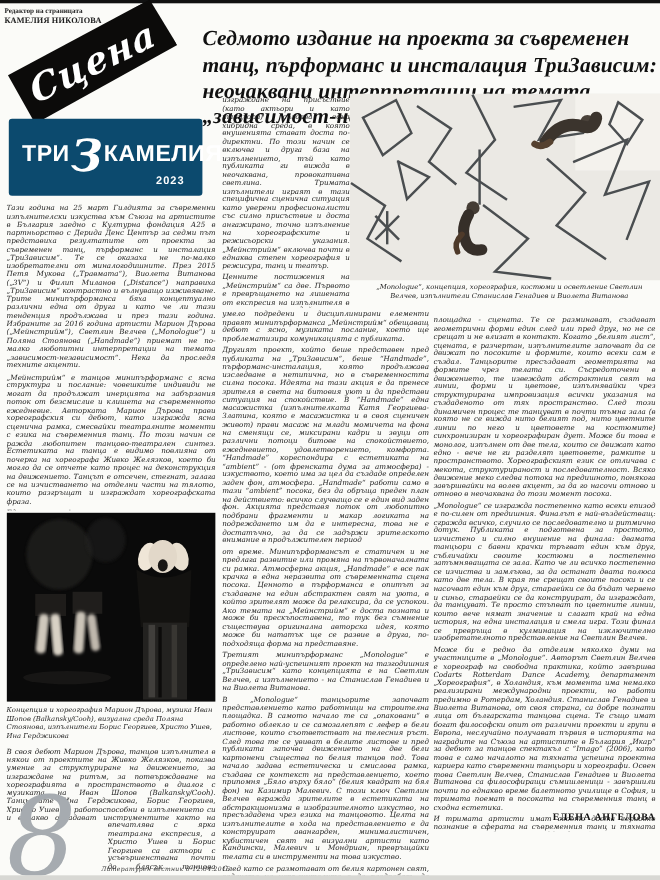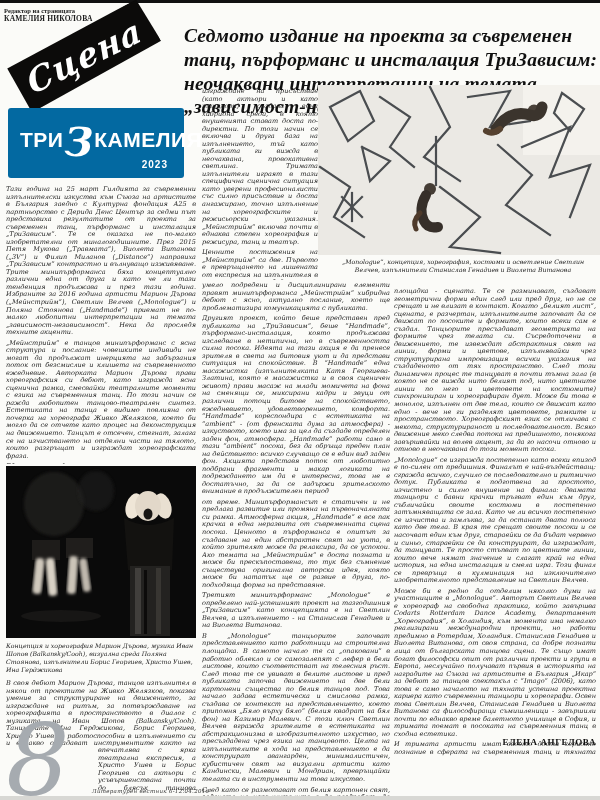--- a/index.html
+++ b/index.html
@@ -14,21 +14,21 @@
   .ribbon{position:absolute;left:8px;top:28px;width:152px;height:56px;background:#0c0b0a;
           transform:rotate(-26deg);display:flex;align-items:center;justify-content:center;
           clip-path:polygon(1% 10%,97% 0,100% 86%,3% 100%);}
   .ribbon span{color:#fff;font:italic bold 33px/1 "DejaVu Serif",serif;letter-spacing:1px;
           transform:skewX(-6deg);}
   .headline{position:absolute;left:168px;top:8px;width:430px;margin:16px;
           font:italic bold 19.5px/1.22 "Liberation Serif",serif;color:#101010;
           white-space:pre-line;letter-spacing:.2px;}
 
   
-  .tz-logo{position:absolute;left:8px;top:108px;width:176px;height:70px;background:#0369a1;
+  .tz-logo{position:absolute;left:8px;top:108px;width:176px;height:70px;background:#0c4a6e;
           border-radius:3px;color:#fff;}
   .tz-row{position:absolute;left:12px;top:16px;display:flex;align-items:center;
           font-family:"Liberation Sans",sans-serif;font-weight:bold;}
   .tz-side{font-size:21px;letter-spacing:.5px;}
   .tz-z{font:italic bold 40px/0.8 "DejaVu Serif",serif;margin:0 1px;transform:translateY(2px);}
   .tz-year{position:absolute;right:16px;bottom:8px;font:bold 10px "Liberation Sans",sans-serif;
           letter-spacing:1px;}
 
   
   .tcol{position:absolute;overflow:hidden;}
@@ -151,21 +151,21 @@
     <g>
       <circle cx="112" cy="104" r="6" fill="#453d35"></circle>
       <path d="M108,110 q-8,14 -2,26 q4,8 14,6" fill="none" stroke="#362f29" stroke-width="10" stroke-linecap="round"></path>
       <path d="M102,128 q-8,8 -4,16" fill="none" stroke="#4e3a2a" stroke-width="5" stroke-linecap="round"></path>
     </g>
   </svg>
 
   <div class="caption centered" style="left:330px;top:258px;width:266px;">„Monologue“, концепция, хореография, костюми и осветление Светлин Велчев, изпълнители Станислав Генадиев и Виолета Витанова</div>
 
   <div class="tcol" style="left:202px;top:282px;width:188px;height:514px;">
-    <p>умело подредени и дисциплинирани елементи правят минипърформанса „Мейнстрийм“ хибридна дебют с ясно, актуално послание, което ще проблематизира комуникацията с публиката.</p>
+    <p>умело подредени и дисциплинирани елементи правят минипърформанса „Мейнстрийм“ обещаващ дебют с ясно, музиката послание, което ще проблематизира комуникацията с публиката.</p>
     <p>Другият проект, който беше представен пред публиката на „ТриЗависим“, беше “Handmade”, пърформанс-инсталация, която продължава изследване в нетипична, но в съвременността силна посока. Идеята на тази акция е да пренесе зрителя в света на битовия уют и да представи ситуация на спокойствие. В “Handmade” една масажистка (изпълнителката Катя Георгиева-Златина, която е масажистка и в своя сценичен живот) прави масаж на млади момичета на фона на сменящи се, миксирани кадри и звуци от различни потоци битове на спокойствието, ежедневието, удовлетворението, комфорта. “Handmade” кореспондира с естетиката на “ambient” - (от френската дума за атмосфера) - изкуството, което има за цел да създаде определен заден фон, атмосфера. „Handmade“ работи само в тази “ambient” посока, без да обръща преден план на действието: всичко случващо се е един вид заден фон. Акцията представя поток от любопитно подбрани фрагменти и макар логиката на подреждането им да е интересна, това не е достатъчно, за да се задържи зрителското внимание в продължителен период</p>
     <p>от време. Минипърформансът е статичен и не предлага развитие или промяна на първоначалната си рамка. Атмосферна акция, „Handmade“ е все пак крачка в една неразвита от съвременната сцена посока. Ценното в пърформанса е опитът за създаване на един абстрактен свят на уюта, в който зрителят може да релаксира, да се успокои. Ако темата на „Мейнстрийм“ е доста позната и може би прескъпоставена, то тук без съмнение съществува оригинална авторска идея, която може би нататък ще се развие в друга, по-подходяща форма на представяне.</p>
     <p>Третият минипърформанс „Monologue“ е определено най-успешният проект на тазгодишния „ТриЗависим“ като концепцията е на Светлин Велчев, а изпълнението - на Станислав Генадиев и на Виолета Витанова.</p>
     <p>В „Monologue“ танцьорите започват представлението като работници на строителна площадка. В самото начало те са „опаковани“ в работно облекло и се самозалепят с лефер в бели листове, които съответстват на телесния ръст. След това те се увиват в белите листове и пред публиката започва движението на две бели картонени същества по белия танцов под. Това начало задава естетическа и смислова рамка, създава се контекст на представлението, което припомня „Бяло върху бяло“ (белия квадрат на бял фон) на Казимир Малевич. С този ключ Светлин Велчев вгражда зрителите в естетиката на абстракционизма в изобразителното изкуство, но пресъздадена чрез езика на танцовото. Целта на изпълнителите в хода на представлението е да конструират авангарден, минималистичен, кубистичен свят на визуални артисти като Кандински, Малевич и Мондриан, превръщайки телата си в инструменти на това изкуство.</p>
     <p>След като се размотават от белия картонен свят, задачата на изпълнителите е да раздробят, да разчертаят пространството с цветен лефер. Станислав Генадиев е облечен в синьо работно облекло и каска и черно сюмбетио със син лефер, докато Виолета Витанова прави същото, но в червено. Топлият и студеният цвят (каквито са червеното и синьото, но също и мъжкото и женското начало) образуват двата полюса, бавно изграждащи структурата на пространството. Процесът отнема време поради своето случване „тук и сега“, като изпълнителите приемат ролята на същински работници, които конструират, залепят и свързват своята работна</p>
   </div>
 
   <div class="tcol" style="left:394px;top:288px;width:202px;height:468px;">
     <p>площадка - сцената. Те се разминават, създават геометрични форми един след или пред друг, но не се срещат и не влизат в контакт. Когато „белият лист“, сцената, е разчертан, изпълнителите започват да се движат по посоките и формите, които всеки сам е създал. Танцьорите пресъздават геометрията на формите чрез телата си. Съсредоточени в движението, те извеждат абстрактния свят на линии, форми и цветове, изпълнявайки чрез структурирана импровизация всички указания на създаденото от тях пространство. След този динамичен процес те танцуват в почти тъмна зала (в която не се вижда нито белият под, нито цветните линии по него и цветовете на костюмите) синхронизиран и хореографиран дует. Може би това е монолог, изпълнен от две тела, които се движат като едно - вече не ги разделят цветовете, рамките и пространството. Хореографският език се отличава с мекота, структурираност и последователност. Всяко движение меко следва потока на предишното, понякога завършвайки на волев акцент, за да го насочи отново и отново в неочаквана до този момент посока.</p>
     <p>„Monologue“ се изгражда постепенно като всеки епизод е по-силен от предишния. Финалът е най-въздействащ: сгражда всичко, случило се последователно и ритмично дотук. Публиката е подготвена за простото, изчистено и силно внушение на финала: двамата танцьори с бавни крачки тръгват един към друг, събличайки своите костюми в постепенно затъмняващата се зала. Като че ли всичко постепенно се изчиства и замлъква, за да останат двата полюса като две тела. В края те срещат своите посоки и се насочват един към друг, стараейки се да бъдат червено и синьо, стараейки се да конструират, да изграждат, да танцуват. Те просто стъпват по цветните линии, които вече нямат значение и слагат край на една история, на една инсталация и смела игра. Този финал се превръща в кулминация на изключително изобретателното представление на Светлин Велчев.</p>

